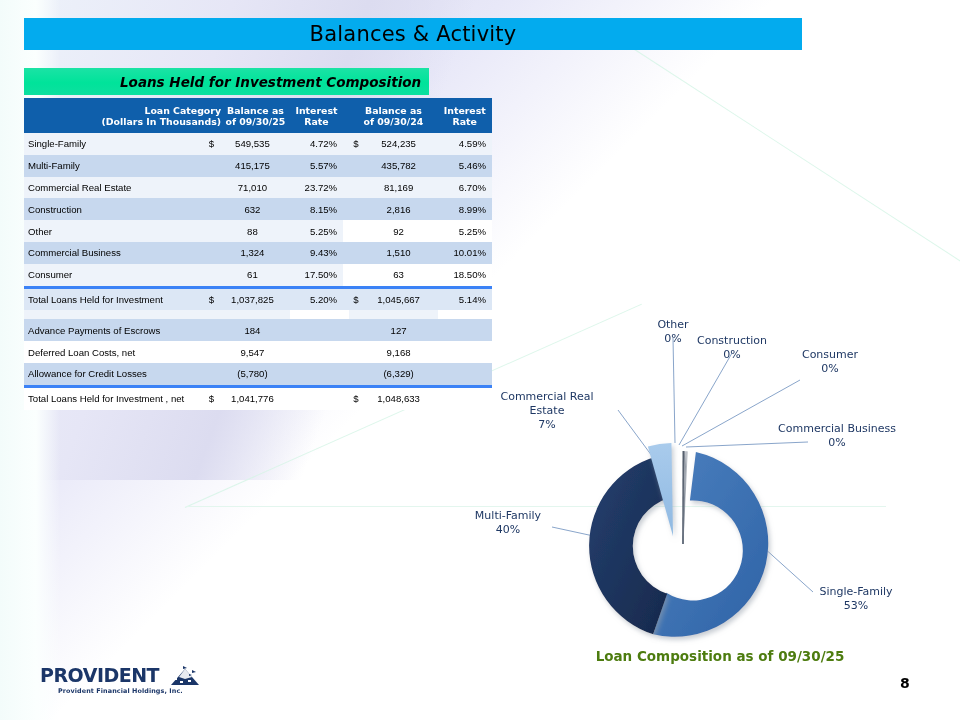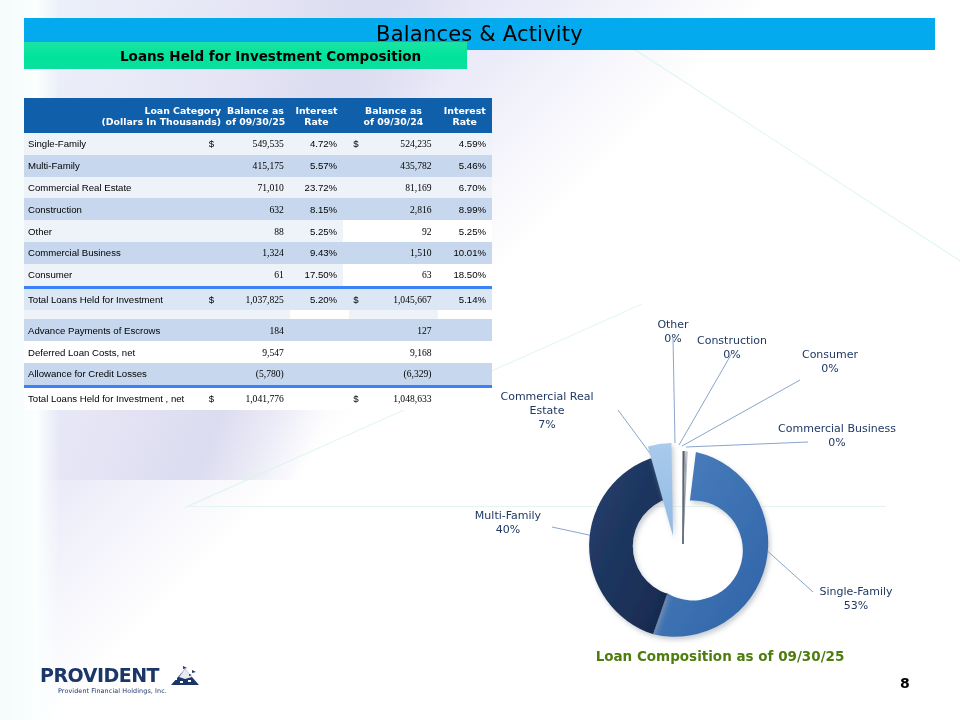--- a/index.html
+++ b/index.html
@@ -24,32 +24,32 @@
     background:linear-gradient(110deg,#f2fbfd 0%,#e6e6f6 38%,#dcdcf0 52%,rgba(255,255,255,0) 63%);
   }
   .bg-mint-edge{
     position:absolute;left:0;top:0;width:60px;height:720px;
     background:linear-gradient(90deg,#f3fcfb 0%, #fbfffe 60%, rgba(255,255,255,0) 100%);
   }
   .diag{position:absolute;background:#d6f5e6;height:1px;transform-origin:left center;opacity:.85;}
   .hline{position:absolute;height:1px;background:#e3f6ee;}
   
   .titlebar{
-    position:absolute;left:24px;top:18px;width:911px;height:32px;
+    position:absolute;left:24px;top:18px;width:778px;height:32px;
     background:#03ABEE;
     display:flex;align-items:center;justify-content:center;
   }
   .titlebar span{
     font-size:21px;color:#000;font-family:"DejaVu Sans", sans-serif;
     letter-spacing:.2px;
   }
   .greenbar{
-    position:absolute;left:24px;top:42px;width:443px;height:27px;
+    position:absolute;left:24px;top:68px;width:405px;height:27px;
     background:linear-gradient(180deg,#1be3a5 0%, #00e39a 55%, #0ddfa0 100%);
-    display:flex;align-items:center;
+    display:flex;align-items:center;font-style:italic;
   }
   .greenbar span{
     font-size:13.5px;font-weight:bold;color:#000;padding-left:96px;
     font-family:"DejaVu Sans", sans-serif;
   }
   
   .tbl{
     position:absolute;left:24px;top:98px;width:468px;
     border-collapse:collapse;
     font-size:9.6px;color:#000;
@@ -60,21 +60,21 @@
     background:#0F5FAB;color:#fff;font-weight:bold;
     font-size:9.4px;vertical-align:middle;height:35px;
     font-family:"DejaVu Sans", sans-serif;
   }
   .hdr .h-cat{text-align:right;padding-left:4px;}
   .hdr .h-num{text-align:center;}
   .hdr .sub{display:block;}
   .r td{height:21.8px;vertical-align:middle;}
   .r .c-cat{text-align:left;padding-left:4px;white-space:nowrap;}
   .r .c-cur{text-align:left;padding-left:4px;width:12px;}
-  .r .c-amt{text-align:right;padding-right:6px;font-family:Liberation Serif, serif;}
+  .r .c-amt{text-align:center;padding-right:6px;}
   .r .c-rate{text-align:right;padding-right:6px;}
   .stripe-a{background:#c7d8ee;}
   .stripe-b{background:#eef3fa;}
   .stripe-c{background:#dce7f5;}
   .white{background:#ffffff;}
   .tline td{border-top:3px solid #3b82f6;}
   .blank td{height:9px;}
   .sp{background:#ffffff;}
   
   .chartwrap{position:absolute;left:470px;top:300px;width:490px;height:390px;}
@@ -87,21 +87,21 @@
     position:absolute;text-align:center;font-size:11px;color:#1F3864;
     font-family:"DejaVu Sans", sans-serif;line-height:14px;white-space:nowrap;
   }
   
   .logo{position:absolute;left:40px;top:664px;width:170px;height:44px;}
   .logo-main{
     font-family:"DejaVu Sans", sans-serif;font-weight:bold;font-size:19px;
     color:#1B3668;letter-spacing:-0.5px;
   }
   .logo-sub{
-    font-family:"DejaVu Sans", sans-serif;font-weight:normal;font-size:6.4px;
+    font-family:"DejaVu Sans", sans-serif;font-weight:bold;font-size:6.4px;
     color:#1B3668;letter-spacing:.1px;padding-left:18px;margin-top:1px;
   }
   .pagenum{
     position:absolute;left:900px;top:675px;font-size:14px;color:#000;font-weight:bold;
     font-family:"DejaVu Sans", sans-serif;
   }
 </style>
 </head>
 <body>
 

